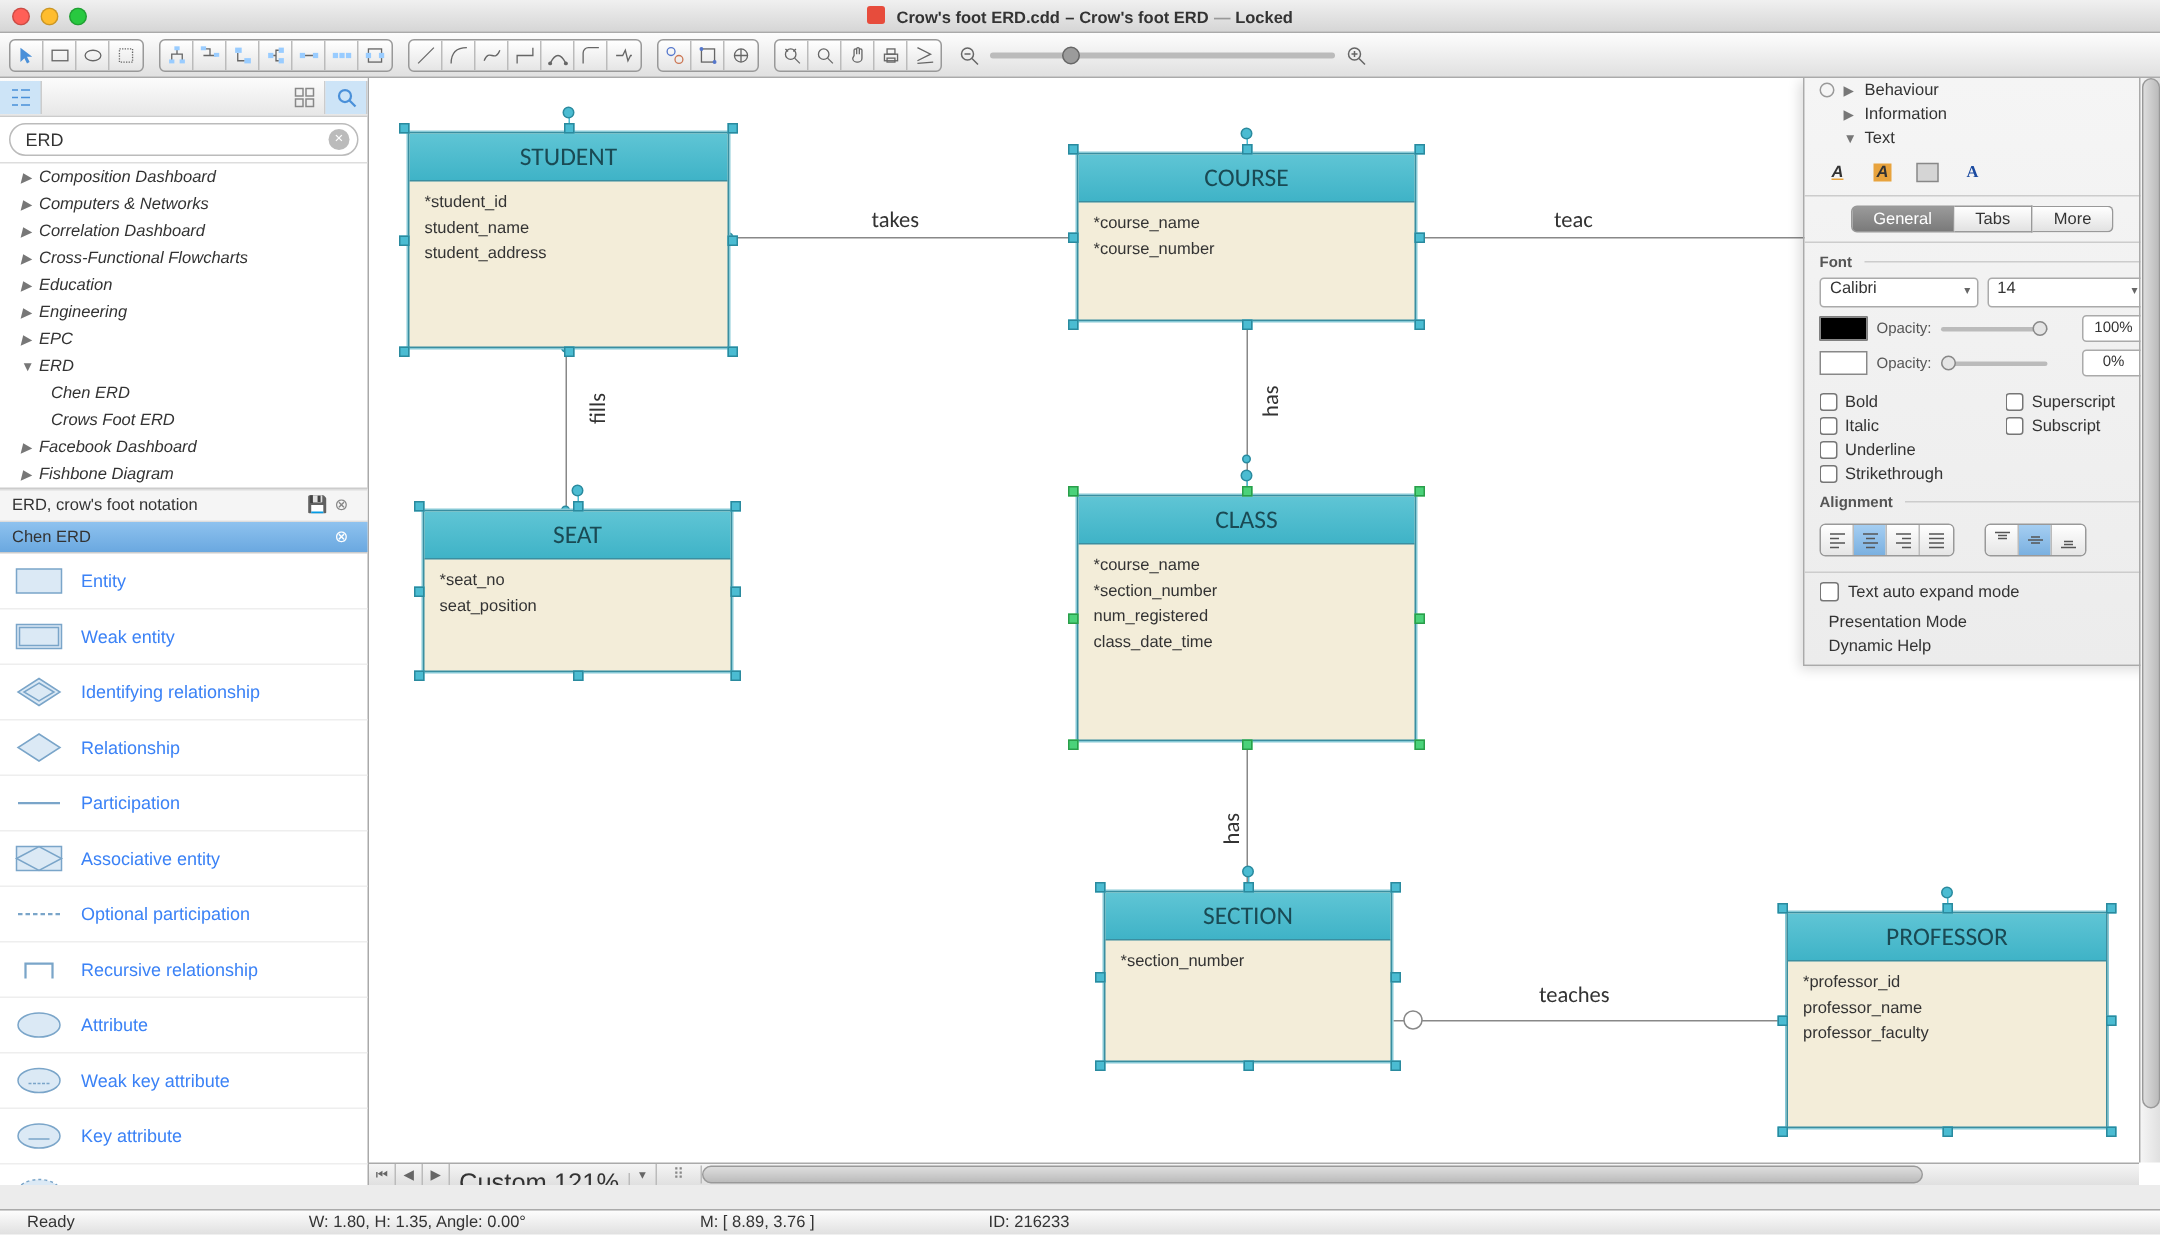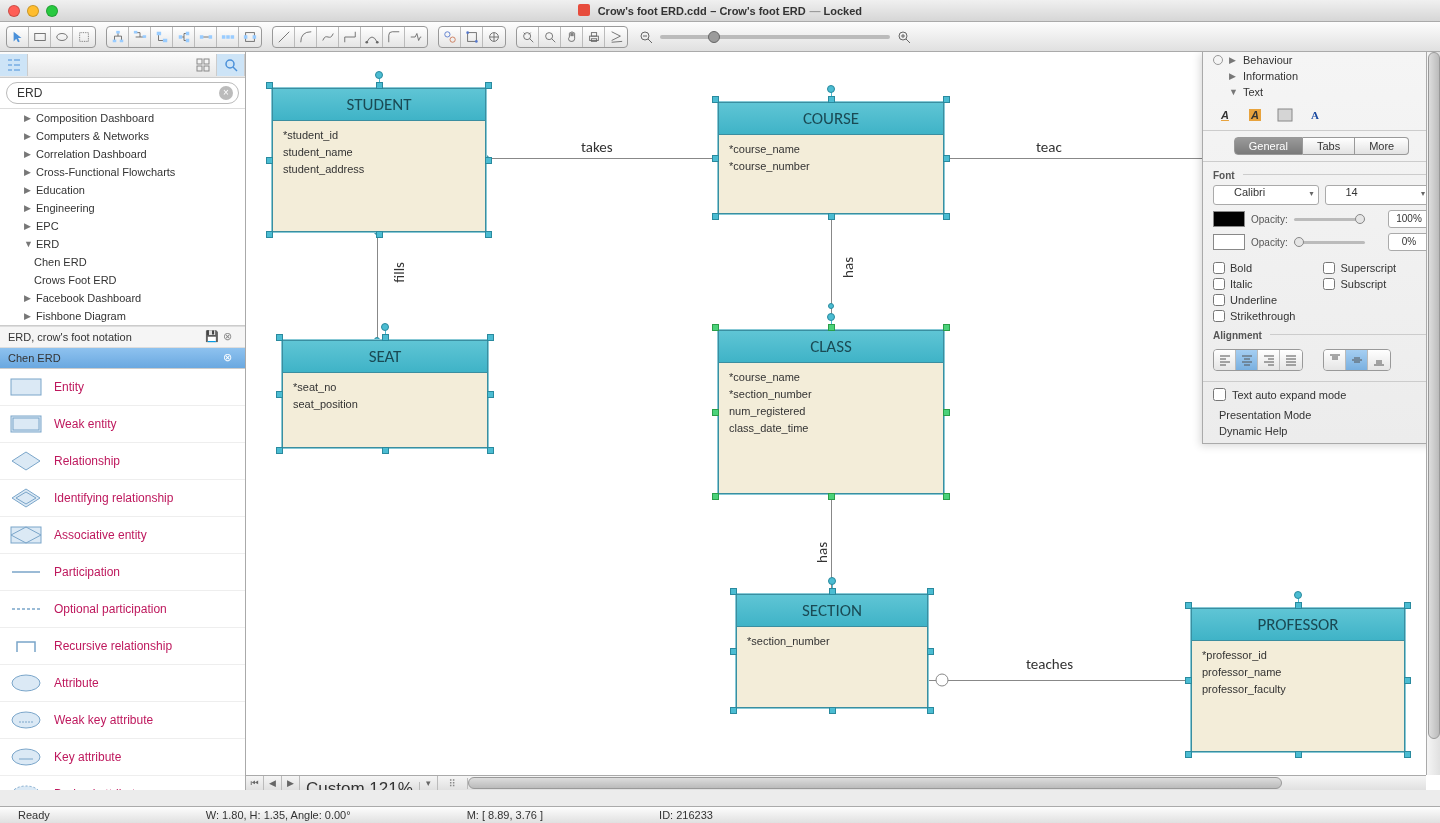--- a/index.html
+++ b/index.html
@@ -25,37 +25,37 @@
 .sidebar{width:246px;background:#fff;border-right:1px solid #aaa;display:flex;flex-direction:column;}
 .sb-top{height:26px;border-bottom:1px solid #ccc;display:flex;align-items:center;background:linear-gradient(#fcfcfc,#e7e7e7);}
 .sb-tab{width:28px;height:22px;display:flex;align-items:center;justify-content:center;border-right:1px solid #ccc;}
 .sb-tab.active{background:#cde4f7;}
 .sb-search-row{padding:4px 6px;border-bottom:1px solid #ddd;}
 .sb-search{width:100%;height:22px;border:1px solid #bbb;border-radius:11px;padding:0 24px 0 10px;font-size:12px;background:#fff;}
 .sb-search-wrap{position:relative;}
 .sb-clear{position:absolute;right:6px;top:4px;width:14px;height:14px;background:#bbb;border-radius:50%;color:#fff;font-size:10px;text-align:center;line-height:14px;}
 
 .sb-tree{flex:0 0 auto;overflow:hidden;border-bottom:1px solid #ccc;}
-.tree-item{padding:3px 8px 3px 24px;font-size:12px;color:#333;display:flex;align-items:center;gap:4px;}
+.tree-item{padding:3px 8px 3px 14px;font-size:12px;color:#333;display:flex;align-items:center;gap:4px;font-style:italic;}
 .tree-item .arrow{color:#777;font-size:9px;width:8px;}
 .tree-item.indent1{padding-left:34px;}
 .tree-item.expanded .arrow::before{content:"▼";}
 .tree-item.collapsed .arrow::before{content:"▶";}
 
 .sb-sections{border-bottom:1px solid #ccc;}
 .sb-section-hdr{padding:3px 8px;font-size:12px;background:#f5f5f5;border-top:1px solid #ddd;display:flex;justify-content:space-between;align-items:center;}
 .sb-section-hdr.selected{background:linear-gradient(#8ec2ef,#6aa8e0);color:#fff;}
 .sb-section-icons{display:flex;gap:4px;}
 .sb-section-icons span{width:14px;height:14px;font-size:11px;color:#888;}
 
 .stencil-list{overflow-y:auto;flex:1;}
 .stencil-item{display:flex;align-items:center;gap:10px;padding:5px 8px;border-bottom:1px solid #eee;}
 .stencil-thumb{width:36px;height:26px;display:flex;align-items:center;justify-content:center;}
 .stencil-thumb svg{width:34px;height:24px;}
-.stencil-name{font-size:12px;color:#be185d;}
+.stencil-name{font-size:12px;color:#3b82f6;}
 
 .sb-section-hdr.selected .sb-section-icons span{color:#fff;}
 
 .canvas-area{flex:1;position:relative;background:#fff;overflow:hidden;}
 .canvas{position:absolute;inset:0;}
 
 .entity-box{position:absolute;border:1px solid #3a8ea0;background:#f3edd9;box-shadow:0 0 0 1px #87c9d6;}
 .entity-box .hdr{background:linear-gradient(#5fc5d5,#3fb3c7);color:#1a4a54;font-weight:500;text-align:center;padding:5px 0;font-size:17px;border-bottom:1px solid #3a8ea0;font-family:Calibri,Arial,sans-serif;}
 .entity-box .body{padding:6px 10px;font-size:15px;color:#3a3a3a;line-height:1.55;font-family:Calibri,Arial,sans-serif;}
 .sel-handles{position:absolute;inset:-4px;pointer-events:none;}
@@ -92,31 +92,31 @@
 .insp-tabs{display:flex;justify-content:center;gap:0;padding:6px 0;border-bottom:1px solid #ccc;}
 .insp-tab{padding:2px 14px;border:1px solid #999;background:linear-gradient(#fff,#e2e2e2);font-size:11px;}
 .insp-tab:first-child{border-radius:4px 0 0 4px;} .insp-tab:last-child{border-radius:0 4px 4px 0;border-left:none;}
 .insp-tab:nth-child(2){border-left:none;}
 .insp-tab.active{background:linear-gradient(#9a9a9a,#7a7a7a);color:#fff;}
 .insp-section{padding:6px 10px;}
 .insp-label{font-size:10px;font-weight:bold;color:#555;padding:2px 0 4px;}
 .insp-hr{height:1px;background:#ccc;margin:2px 0 6px;flex:1;}
 .insp-label-row{display:flex;align-items:center;gap:8px;}
 .font-row{display:flex;gap:6px;}
-.font-select{flex:1;height:20px;border:1px solid #aaa;border-radius:3px;background:#fff;padding:0 18px 0 20px;font-size:11px;position:relative;}
+.font-select{flex:1;height:20px;border:1px solid #aaa;border-radius:3px;background:#fff;padding:0 18px 0 6px;font-size:11px;position:relative;}
 .font-size{width:38px;}
 .sel-arrow{position:absolute;right:4px;top:3px;font-size:8px;color:#666;}
 .opacity-row{display:flex;align-items:center;gap:6px;margin:5px 0;}
 .swatch{width:32px;height:16px;border:1px solid #888;}
 .swatch.black{background:#000;} .swatch.white{background:#fff;}
 .op-label{font-size:10px;color:#555;}
 .op-slider{flex:1;height:3px;background:#bbb;border-radius:2px;position:relative;}
 .op-thumb{width:10px;height:10px;background:#e5e5e5;border:1px solid #888;border-radius:50%;position:absolute;top:-4px;}
 .op-val{width:42px;height:18px;border:1px solid #aaa;border-radius:3px;background:#fff;text-align:center;font-size:10px;line-height:16px;margin-left:17px;}
-.check-cols{display:flex;gap:28px;padding:4px 0;}
+.check-cols{display:flex;gap:42px;padding:4px 0;}
 .check-col label{display:flex;align-items:center;gap:5px;font-size:11px;color:#444;padding:2px 0;}
 .check-col input{width:12px;height:12px;}
 .align-row{display:flex;gap:20px;padding:4px 0;}
 .align-group{display:flex;border:1px solid #999;border-radius:4px;overflow:hidden;}
 .align-btn{width:22px;height:20px;display:flex;align-items:center;justify-content:center;border-right:1px solid #bbb;background:linear-gradient(#fff,#e5e5e5);}
 .align-btn:last-child{border-right:none;}
 .align-btn.active{background:linear-gradient(#a5cef2,#7ab0e0);}
 .align-btn svg{width:12px;height:12px;}
 .auto-expand{display:flex;align-items:center;gap:6px;padding:6px 10px;border-top:1px solid #ccc;}
 .insp-foot{padding:2px 10px;display:flex;align-items:center;gap:6px;}
@@ -434,49 +434,49 @@
               <rect x="2" y="4" width="30" height="16" fill="#dbe9f5" stroke="#7aa5c9"></rect>
               <rect x="4" y="6" width="26" height="12" fill="none" stroke="#7aa5c9"></rect>
             </svg>
           </div>
           <span class="stencil-name">Weak entity</span>
         </div>
       <div class="stencil-item">
           <div class="stencil-thumb">
             <svg viewBox="0 0 34 24">
               <path d="M17 3l14 9-14 9-14-9z" fill="#dbe9f5" stroke="#7aa5c9"></path>
+              <path d="M17 6l10 6-10 6-10-6z" fill="none" stroke="#7aa5c9"></path>
+            </svg>
+          </div>
+          <span class="stencil-name">Identifying relationship</span>
+        </div>
+      <div class="stencil-item">
+          <div class="stencil-thumb">
+            <svg viewBox="0 0 34 24">
+              <path d="M17 3l14 9-14 9-14-9z" fill="#dbe9f5" stroke="#7aa5c9"></path>
             </svg>
           </div>
           <span class="stencil-name">Relationship</span>
         </div>
       <div class="stencil-item">
           <div class="stencil-thumb">
             <svg viewBox="0 0 34 24">
-              <path d="M17 3l14 9-14 9-14-9z" fill="#dbe9f5" stroke="#7aa5c9"></path>
-              <path d="M17 6l10 6-10 6-10-6z" fill="none" stroke="#7aa5c9"></path>
-            </svg>
-          </div>
-          <span class="stencil-name">Identifying relationship</span>
+              <path d="M3 12h28" stroke="#7aa5c9" stroke-width="1.5"></path>
+            </svg>
+          </div>
+          <span class="stencil-name">Participation</span>
         </div>
       <div class="stencil-item">
           <div class="stencil-thumb">
             <svg viewBox="0 0 34 24">
               <rect x="2" y="4" width="30" height="16" fill="#dbe9f5" stroke="#7aa5c9"></rect>
               <path d="M2 12l15-8 15 8-15 8z" fill="none" stroke="#7aa5c9"></path>
             </svg>
           </div>
           <span class="stencil-name">Associative entity</span>
-        </div>
-      <div class="stencil-item">
-          <div class="stencil-thumb">
-            <svg viewBox="0 0 34 24">
-              <path d="M3 12h28" stroke="#7aa5c9" stroke-width="1.5"></path>
-            </svg>
-          </div>
-          <span class="stencil-name">Participation</span>
         </div>
       <div class="stencil-item">
           <div class="stencil-thumb">
             <svg viewBox="0 0 34 24">
               <path d="M3 12h28" stroke="#7aa5c9" stroke-width="1.5" stroke-dasharray="3 2"></path>
             </svg>
           </div>
           <span class="stencil-name">Optional participation</span>
         </div>
       <div class="stencil-item">

